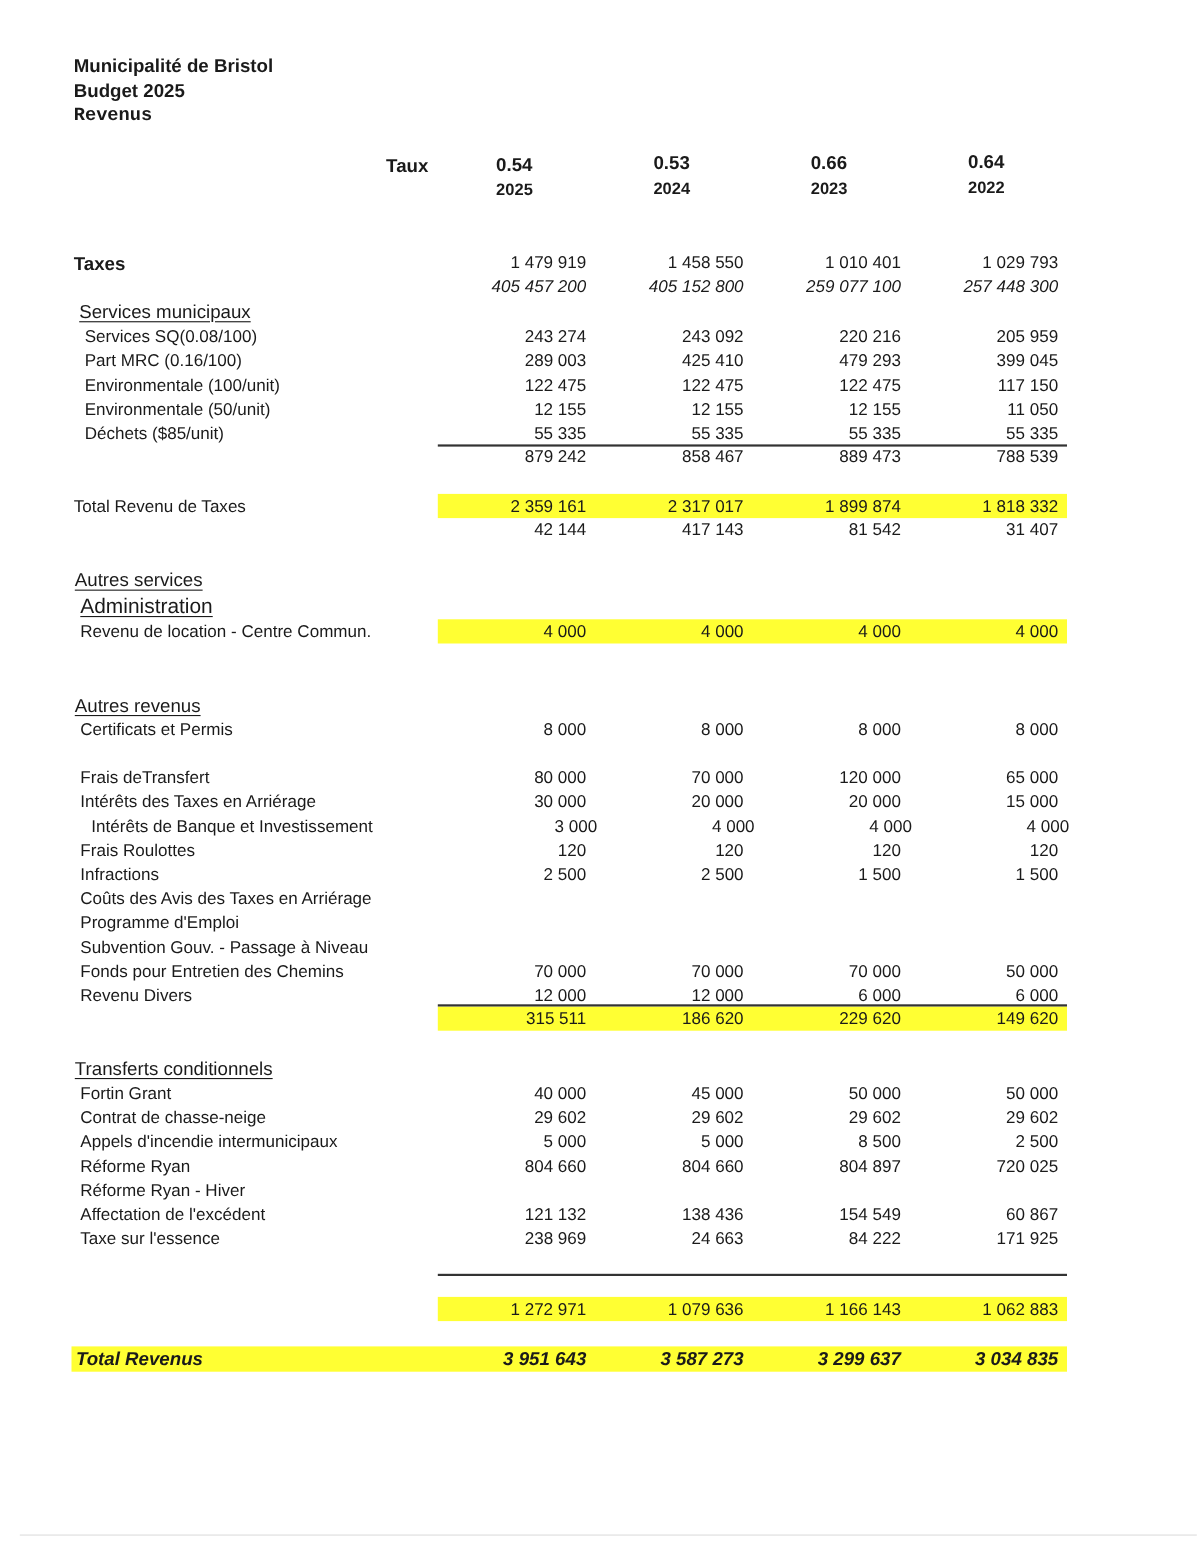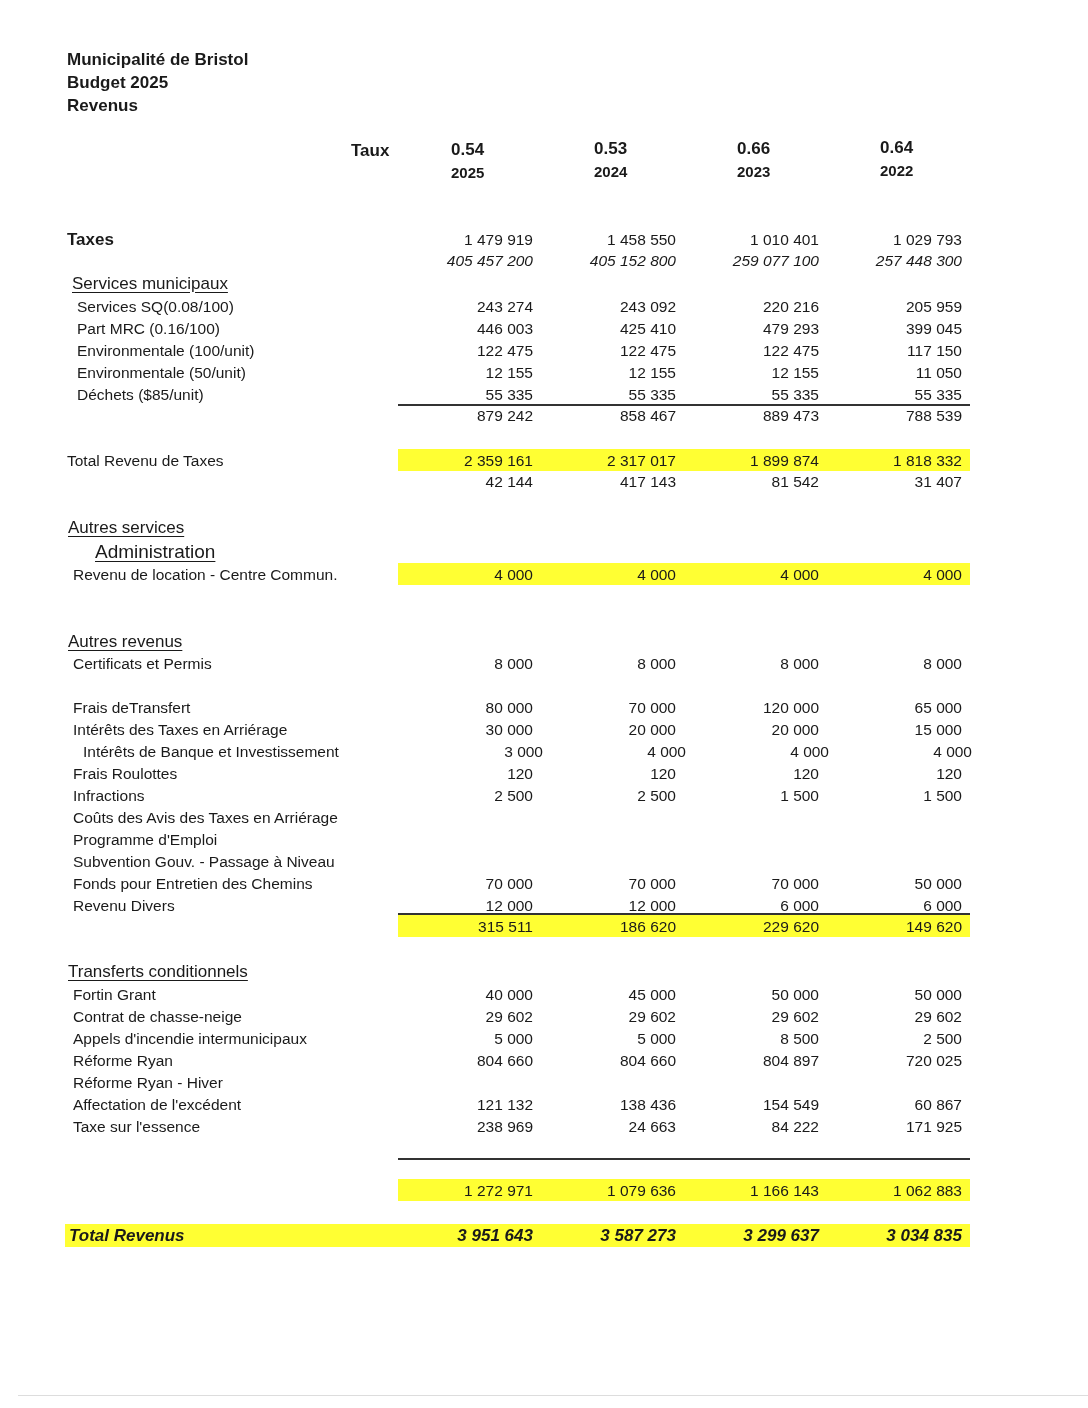--- a/index.html
+++ b/index.html
@@ -14,36 +14,36 @@
   .col-head .rate { font-size: 17px; display:block; }
   .col-head .year { font-size: 15px; display:block; margin-top: 4px; }
   .row { position: absolute; left: 0; width: 1088px; height: 22px; font-size: 15.5px; line-height: 22px; }
   .row .label { position: absolute; left: 55px; white-space: nowrap; }
   .row .v { position: absolute; width: 130px; text-align: right; white-space: nowrap; }
   .v.c0 { left: 385px; }
   .v.c1 { left: 528px; }
   .v.c2 { left: 671px; }
   .v.c3 { left: 814px; }
   .sec { position: absolute; left: 50px; font-weight: normal; font-size: 17px; text-decoration: underline; text-underline-offset: 3px; white-space: nowrap; }
-  .sec.big { font-size: 19px; left: 55px; margin-left: 22px; }
+  .sec.big { font-size: 19px; left: 55px; }
   .hl { position: absolute; left: 380px; width: 572px; height: 22px; background: #ffff33; }
   .hl.total { left: 47px; width: 905px; height: 23px; }
   .rule { position: absolute; left: 380px; width: 572px; height: 2px; background: #333; }
   .bold { font-weight: bold; }
   .ital { font-style: italic; }
   .bottom-line { position: absolute; left: 0; top: 1395px; width: 1088px; height: 1px; background: #dddddd; }
 </style>
 </head>
 <body>
 
 <div class="page">
 
   <div class="hdr" style="top:49px;">Municipalité de Bristol</div>
   <div class="hdr" style="top:72px;">Budget 2025</div>
-  <div class="hdr" style="top:95px;">Revenus</div>
+  <div class="hdr" style="top:95px;font-family:Liberation Mono, monospace;">Revenus</div>
 
   <div class="taux">Taux</div>
 
   <div class="col-head" style="left:433px; top:140px;">
     <span class="rate">0.54</span>
     <span class="year">2025</span>
   </div>
   <div class="col-head" style="left:576px; top:139px;">
     <span class="rate">0.53</span>
     <span class="year">2024</span>
@@ -75,21 +75,21 @@
 
   <div class="row" style="top:296px;">
     <span class="label" style="left:59px;">Services SQ(0.08/100)</span>
     <span class="v c0">243 274</span>
     <span class="v c1">243 092</span>
     <span class="v c2">220 216</span>
     <span class="v c3">205 959</span>
   </div>
   <div class="row" style="top:318px;">
     <span class="label" style="left:59px;">Part MRC (0.16/100)</span>
-    <span class="v c0">446 003</span>
+    <span class="v c0">289 003</span>
     <span class="v c1">425 410</span>
     <span class="v c2">479 293</span>
     <span class="v c3">399 045</span>
   </div>
   <div class="row" style="top:340px;">
     <span class="label" style="left:59px;">Environmentale (100/unit)</span>
     <span class="v c0">122 475</span>
     <span class="v c1">122 475</span>
     <span class="v c2">122 475</span>
     <span class="v c3">117 150</span>

